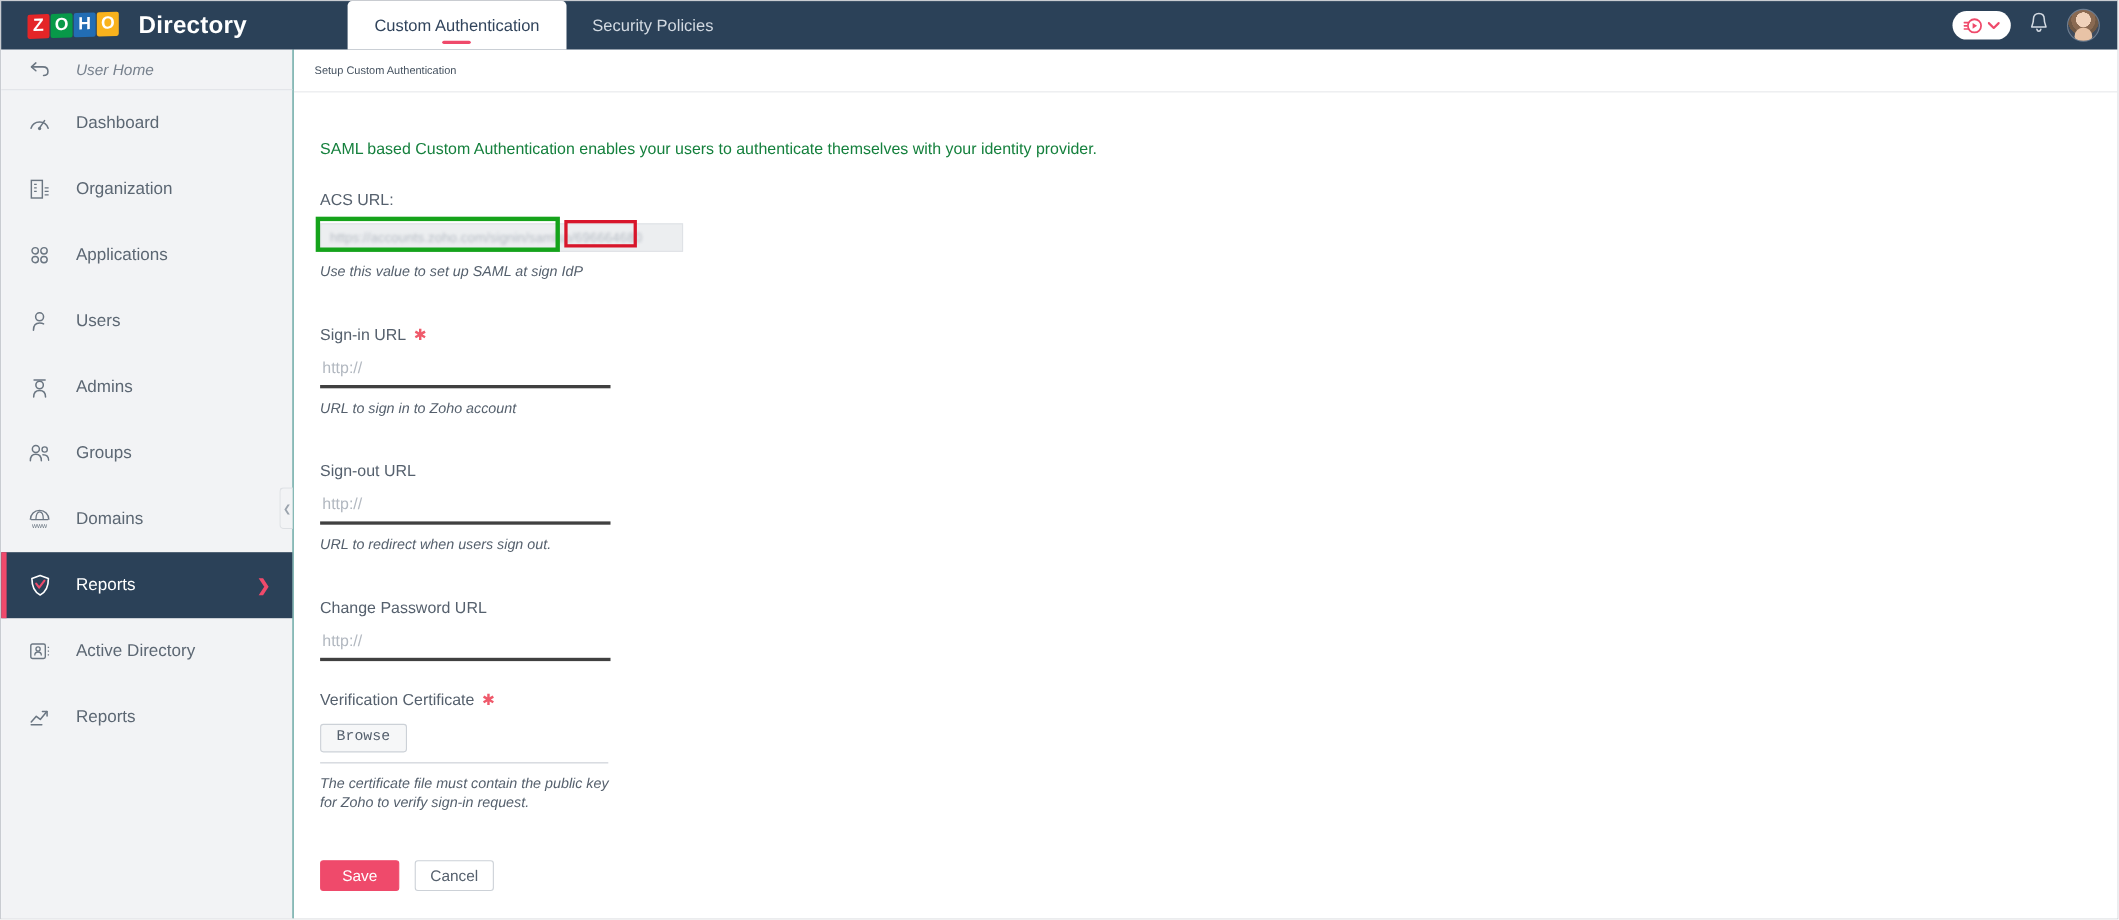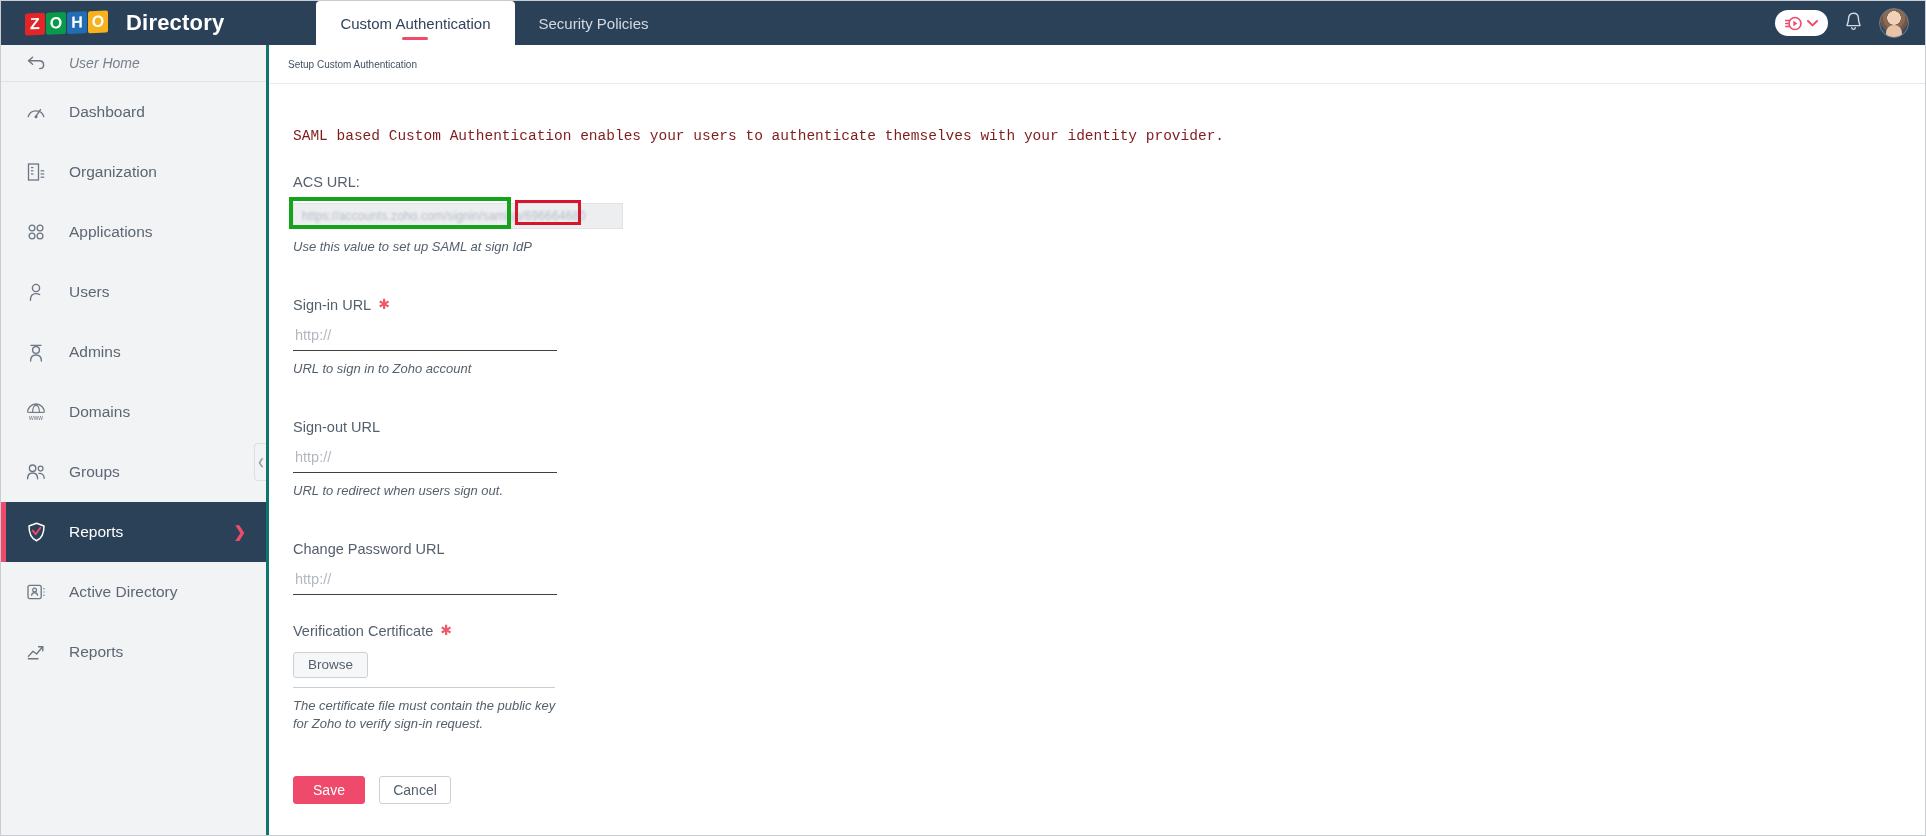--- a/index.html
+++ b/index.html
@@ -146,21 +146,21 @@
     width: 100%;
     height: calc(100% - 44px);
     display: flex;
   }
 
   
   .sidebar {
     width: 265px;
     flex: 0 0 265px;
     background: #f2f3f5;
-    border-right: 3px solid #0f766e;
+    border-right: 1px solid #0f766e;
     position: relative;
     overflow: hidden;
   }
   .side-item {
     height: 60px;
     display: flex;
     align-items: center;
     padding-left: 22px;
     gap: 20px;
     color: #5c6773;
@@ -235,23 +235,22 @@
     align-items: center;
     padding-left: 19px;
     color: #44515f;
     font-size: 10px;
   }
   .main-body {
     padding: 44px 0 0 24px;
   }
   .intro {
     font-size: 14.5px;
-    color: #7f1d1d;
+    color: #15803d;
     margin: 0 0 30px 0;
-    font-family: Liberation Mono, monospace;
   }
   .field-block { margin-bottom: 0; }
   .f-label {
     font-size: 14.5px;
     color: #55606d;
     margin-bottom: 13px;
     display: flex;
     align-items: flex-start;
     gap: 7px;
   }
@@ -264,21 +263,21 @@
     font-style: italic;
     font-size: 13px;
     color: #55606d;
     margin-top: 9px;
     max-width: 272px;
     line-height: 1.45;
   }
   .underline-input {
     width: 262px;
     border: none;
-    border-bottom: 1px solid #404040;
+    border-bottom: 3px solid #404040;
     outline: none;
     background: transparent;
     font-family: "Liberation Sans", sans-serif;
     font-size: 14.5px;
     color: #404040;
     padding: 0 0 7px 2px;
   }
   .underline-input::placeholder { color: #b2b8c0; }
 
   
@@ -336,21 +335,21 @@
     display: inline-flex;
     align-items: center;
     justify-content: center;
     height: 26px;
     padding: 0 14px;
     background: #f6f7f8;
     border: 1px solid #ccd1d7;
     border-radius: 3px;
     color: #55606d;
     font-size: 13.5px;
-    font-family: Liberation Sans, sans-serif;
+    font-family: Liberation Mono, monospace;
     cursor: pointer;
   }
   .actions {
     display: flex;
     gap: 14px;
     margin-top: 42px;
     padding-bottom: 40px;
   }
   .btn {
     height: 28px;
@@ -497,40 +496,40 @@
             <line x1="5" y1="3.4" x2="15" y2="3.4" stroke="#6b7682" stroke-width="1.4" stroke-linecap="round"></line>
             <circle cx="10" cy="8" r="3.4" fill="none" stroke="#6b7682" stroke-width="1.4"></circle>
             <path d="M4.6 19 C4.6 14.4 7.2 13 10 13 C12.8 13 15.4 14.4 15.4 19" fill="none" stroke="#6b7682" stroke-width="1.4" stroke-linecap="round"></path>
           </svg>
         </span>
         <span>Admins</span>
       </div>
 
       <div class="side-item">
         <span class="ico">
+          <svg width="22" height="20" viewBox="0 0 22 20">
+            <circle cx="7.6" cy="6.2" r="3.2" fill="none" stroke="#6b7682" stroke-width="1.35"></circle>
+            <path d="M2.6 16.8 C2.6 12.6 5 11 7.6 11 C10.2 11 12.6 12.6 12.6 16.8" fill="none" stroke="#6b7682" stroke-width="1.35" stroke-linecap="round"></path>
+            <circle cx="15.6" cy="6.6" r="2.4" fill="none" stroke="#6b7682" stroke-width="1.25"></circle>
+            <path d="M14 11.4 C17.4 11.4 19.2 12.9 19.2 16.4" fill="none" stroke="#6b7682" stroke-width="1.25" stroke-linecap="round"></path>
+          </svg>
+        </span>
+        <span>Groups</span>
+      </div>
+
+      <div class="side-item">
+        <span class="ico">
           <svg width="24" height="22" viewBox="0 0 24 22">
             <path d="M3.6 11.4 A8.4 8.4 0 0 1 20.4 11.4" fill="none" stroke="#6b7682" stroke-width="1.3"></path>
             <path d="M8.6 11.4 C8.6 6.6 10.2 4.4 12 4.4 C13.8 4.4 15.4 6.6 15.4 11.4" fill="none" stroke="#6b7682" stroke-width="1.1"></path>
             <line x1="4.2" y1="11.4" x2="19.8" y2="11.4" stroke="#6b7682" stroke-width="1.1"></line>
             <text x="12" y="19.4" font-family="Liberation Sans, sans-serif" font-size="6.4" fill="#6b7682" text-anchor="middle">www</text>
           </svg>
         </span>
         <span>Domains</span>
-      </div>
-
-      <div class="side-item">
-        <span class="ico">
-          <svg width="22" height="20" viewBox="0 0 22 20">
-            <circle cx="7.6" cy="6.2" r="3.2" fill="none" stroke="#6b7682" stroke-width="1.35"></circle>
-            <path d="M2.6 16.8 C2.6 12.6 5 11 7.6 11 C10.2 11 12.6 12.6 12.6 16.8" fill="none" stroke="#6b7682" stroke-width="1.35" stroke-linecap="round"></path>
-            <circle cx="15.6" cy="6.6" r="2.4" fill="none" stroke="#6b7682" stroke-width="1.25"></circle>
-            <path d="M14 11.4 C17.4 11.4 19.2 12.9 19.2 16.4" fill="none" stroke="#6b7682" stroke-width="1.25" stroke-linecap="round"></path>
-          </svg>
-        </span>
-        <span>Groups</span>
       </div>
 
       <div class="side-item active">
         <span class="ico">
           <svg width="21" height="22" viewBox="0 0 21 22">
             <path d="M10.5 2.2 L18 5 C18 13.4 15 17.8 10.5 19.8 C6 17.8 3 13.4 3 5 Z" fill="none" stroke="#ffffff" stroke-width="1.5" stroke-linejoin="round"></path>
             <path d="M6.9 9.6 L9.6 13.2 L14.4 6.8" fill="none" stroke="#ef4a6b" stroke-width="1.9" stroke-linecap="round" stroke-linejoin="round"></path>
           </svg>
         </span>
         <span>Reports</span>

